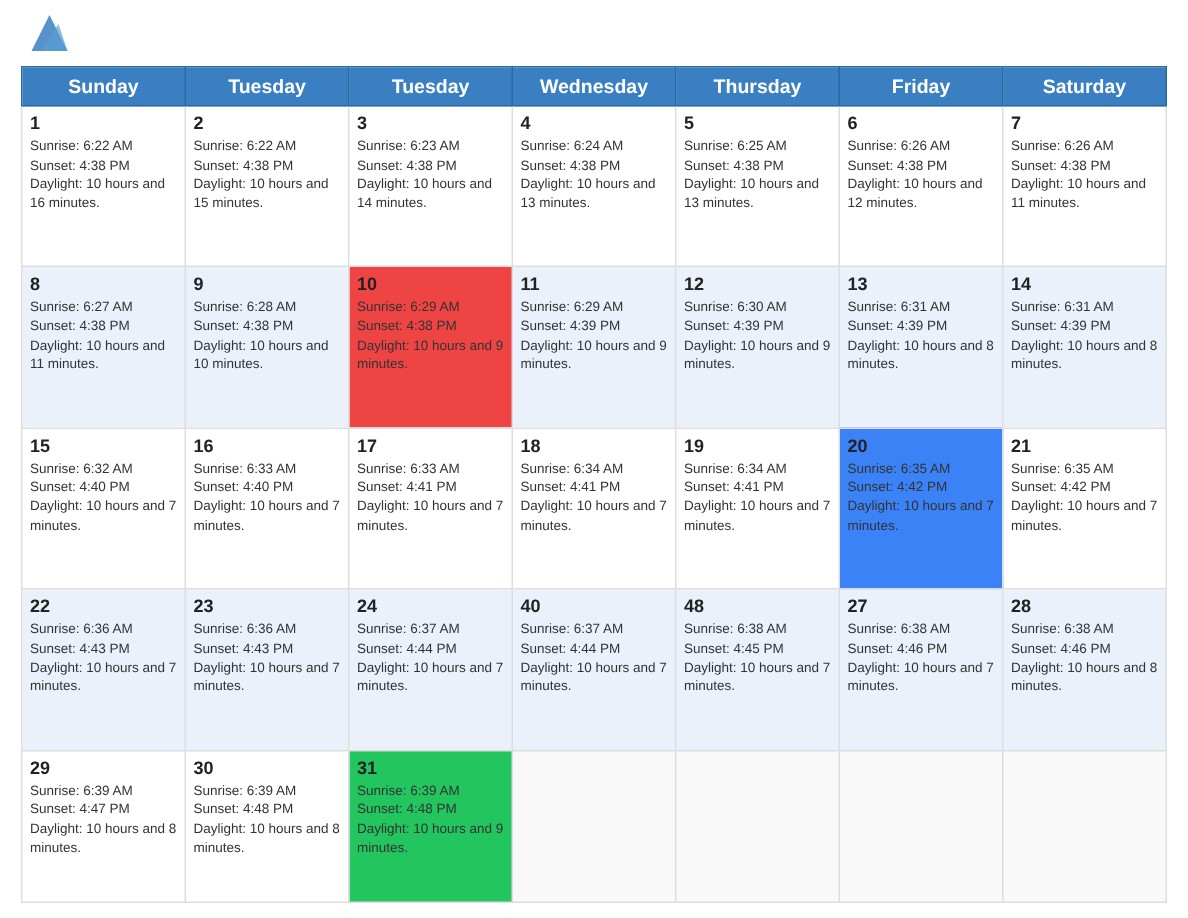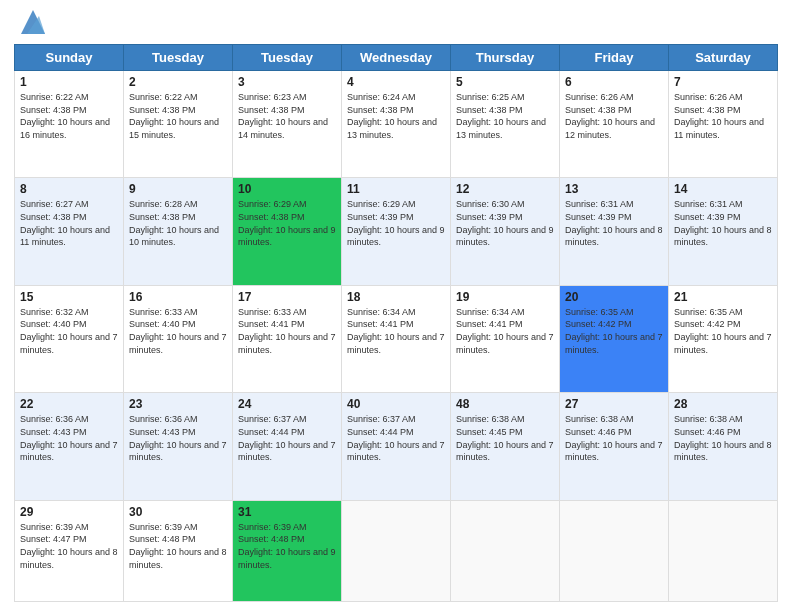--- a/index.html
+++ b/index.html
@@ -152,21 +152,21 @@
           <td style="background: rgb(255, 255, 255);"><span class="day-number">2</span><span class="day-info">Sunrise: 6:22 AM<br>Sunset: 4:38 PM<br>Daylight: 10 hours and 15 minutes.</span></td>
           <td style="background: rgb(255, 255, 255);"><span class="day-number">3</span><span class="day-info">Sunrise: 6:23 AM<br>Sunset: 4:38 PM<br>Daylight: 10 hours and 14 minutes.</span></td>
           <td style="background: rgb(255, 255, 255);"><span class="day-number">4</span><span class="day-info">Sunrise: 6:24 AM<br>Sunset: 4:38 PM<br>Daylight: 10 hours and 13 minutes.</span></td>
           <td style="background: rgb(255, 255, 255);"><span class="day-number">5</span><span class="day-info">Sunrise: 6:25 AM<br>Sunset: 4:38 PM<br>Daylight: 10 hours and 13 minutes.</span></td>
           <td style="background: rgb(255, 255, 255);"><span class="day-number">6</span><span class="day-info">Sunrise: 6:26 AM<br>Sunset: 4:38 PM<br>Daylight: 10 hours and 12 minutes.</span></td>
           <td style="background: rgb(255, 255, 255);"><span class="day-number">7</span><span class="day-info">Sunrise: 6:26 AM<br>Sunset: 4:38 PM<br>Daylight: 10 hours and 11 minutes.</span></td>
         </tr>
         <tr>
           <td style="background: rgb(234, 241, 251);"><span class="day-number">8</span><span class="day-info">Sunrise: 6:27 AM<br>Sunset: 4:38 PM<br>Daylight: 10 hours and 11 minutes.</span></td>
           <td style="background: rgb(234, 241, 251);"><span class="day-number">9</span><span class="day-info">Sunrise: 6:28 AM<br>Sunset: 4:38 PM<br>Daylight: 10 hours and 10 minutes.</span></td>
-          <td style="background: #22c55e;"><span class="day-number">10</span><span class="day-info">Sunrise: 6:29 AM<br>Sunset: 4:38 PM<br>Daylight: 10 hours and 9 minutes.</span></td>
+          <td style="background: #ef4444;"><span class="day-number">10</span><span class="day-info">Sunrise: 6:29 AM<br>Sunset: 4:38 PM<br>Daylight: 10 hours and 9 minutes.</span></td>
           <td style="background: rgb(234, 241, 251);"><span class="day-number">11</span><span class="day-info">Sunrise: 6:29 AM<br>Sunset: 4:39 PM<br>Daylight: 10 hours and 9 minutes.</span></td>
           <td style="background: rgb(234, 241, 251);"><span class="day-number">12</span><span class="day-info">Sunrise: 6:30 AM<br>Sunset: 4:39 PM<br>Daylight: 10 hours and 9 minutes.</span></td>
           <td style="background: rgb(234, 241, 251);"><span class="day-number">13</span><span class="day-info">Sunrise: 6:31 AM<br>Sunset: 4:39 PM<br>Daylight: 10 hours and 8 minutes.</span></td>
           <td style="background: rgb(234, 241, 251);"><span class="day-number">14</span><span class="day-info">Sunrise: 6:31 AM<br>Sunset: 4:39 PM<br>Daylight: 10 hours and 8 minutes.</span></td>
         </tr>
         <tr>
           <td style="background: rgb(255, 255, 255);"><span class="day-number">15</span><span class="day-info">Sunrise: 6:32 AM<br>Sunset: 4:40 PM<br>Daylight: 10 hours and 7 minutes.</span></td>
           <td style="background: rgb(255, 255, 255);"><span class="day-number">16</span><span class="day-info">Sunrise: 6:33 AM<br>Sunset: 4:40 PM<br>Daylight: 10 hours and 7 minutes.</span></td>
           <td style="background: rgb(255, 255, 255);"><span class="day-number">17</span><span class="day-info">Sunrise: 6:33 AM<br>Sunset: 4:41 PM<br>Daylight: 10 hours and 7 minutes.</span></td>
           <td style="background: rgb(255, 255, 255);"><span class="day-number">18</span><span class="day-info">Sunrise: 6:34 AM<br>Sunset: 4:41 PM<br>Daylight: 10 hours and 7 minutes.</span></td>

